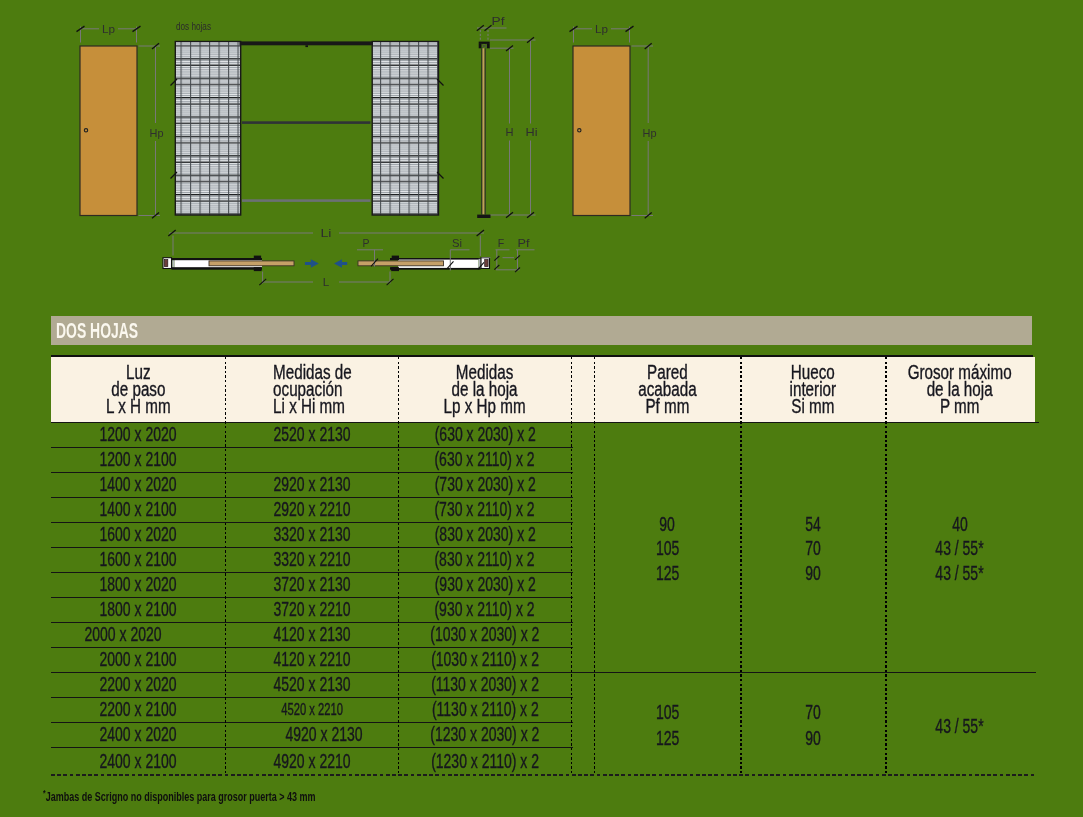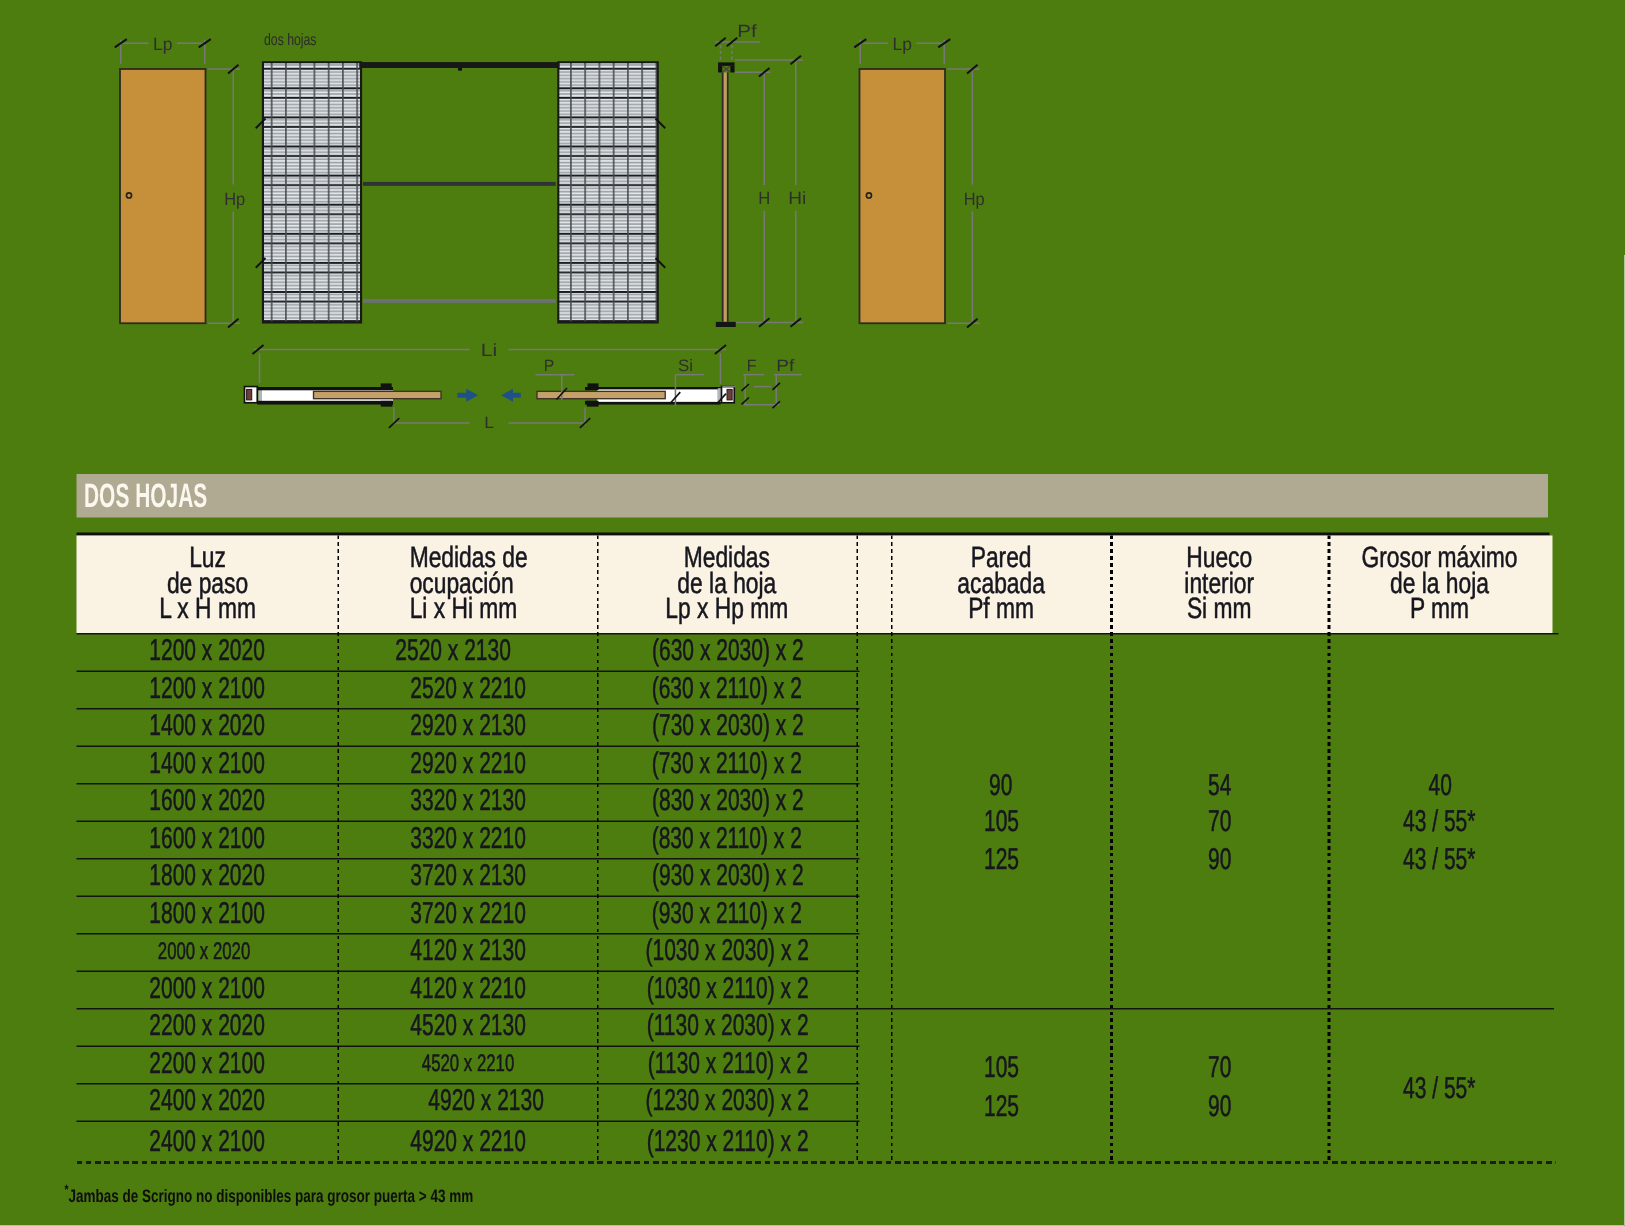--- a/index.html
+++ b/index.html
@@ -236,32 +236,29 @@
     </div>
 <div class="cell" style="left:740.7px;top:358px;width:145.0px;height:62px;font-size:19.5px;line-height:17px;text-align:center;">
 <div class="cn" style="transform:scaleX(0.78);">Hueco<br>interior<br>Si mm</div>
     </div>
 <div class="cell" style="left:885.7px;top:358px;width:148.29999999999995px;height:62px;font-size:19.5px;line-height:17px;text-align:center;">
 <div class="cn" style="transform:scaleX(0.78);">Grosor máximo<br>de la hoja<br>P mm</div>
     </div>
 <div class="cell" style="left:51px;top:422px;width:174.5px;height:25px;font-size:20px;">
       <span class="cn">1200 x 2020</span>
     </div>
-<div class="cell" style="left:216px;top:422px;width:173.0px;height:25px;font-size:20px;align-items:center;">
+<div class="cell" style="left:226px;top:422px;width:173.0px;height:25px;font-size:20px;align-items:center;">
       <span class="cn">2520 x 2130</span>
     </div>
 <div class="cell" style="left:398.5px;top:422px;width:173.0px;height:25px;font-size:20px;">
       <span class="cn">(630 x 2030) x 2</span>
     </div>
 <div class="cell" style="left:51px;top:447px;width:174.5px;height:25px;font-size:20px;">
       <span class="cn">1200 x 2100</span>
     </div>
-<div class="cell" style="left:225.5px;top:447px;width:173.0px;height:25px;font-size:20px;">
-      <span class="cn">2520 x 2210</span>
-    </div>
 <div class="cell" style="left:398.5px;top:447px;width:173.0px;height:25px;font-size:20px;">
       <span class="cn">(630 x 2110) x 2</span>
     </div>
 <div class="cell" style="left:51px;top:472px;width:174.5px;height:25px;font-size:20px;">
       <span class="cn">1400 x 2020</span>
     </div>
 <div class="cell" style="left:225.5px;top:472px;width:173.0px;height:25px;font-size:20px;">
       <span class="cn">2920 x 2130</span>
     </div>
 <div class="cell" style="left:398.5px;top:472px;width:173.0px;height:25px;font-size:20px;">
@@ -305,21 +302,21 @@
     </div>
 <div class="cell" style="left:51px;top:597px;width:174.5px;height:25px;font-size:20px;text-align:center;">
       <span class="cn">1800 x 2100</span>
     </div>
 <div class="cell" style="left:225.5px;top:597px;width:173.0px;height:25px;font-size:20px;">
       <span class="cn">3720 x 2210</span>
     </div>
 <div class="cell" style="left:398.5px;top:597px;width:173.0px;height:25px;font-size:20px;">
       <span class="cn">(930 x 2110) x 2</span>
     </div>
-<div class="cell" style="left:49px;top:622px;width:174.5px;height:25px;font-size:16px;">
+<div class="cell" style="left:36px;top:622px;width:174.5px;height:25px;font-size:20px;">
       <span class="cn">2000 x 2020</span>
     </div>
 <div class="cell" style="left:225.5px;top:622px;width:173.0px;height:25px;font-size:20px;">
       <span class="cn">4120 x 2130</span>
     </div>
 <div class="cell" style="left:398.5px;top:622px;width:173.0px;height:25px;font-size:20px;">
       <span class="cn">(1030 x 2030) x 2</span>
     </div>
 <div class="cell" style="left:51px;top:647px;width:174.5px;height:25px;font-size:20px;">
       <span class="cn">2000 x 2100</span>

